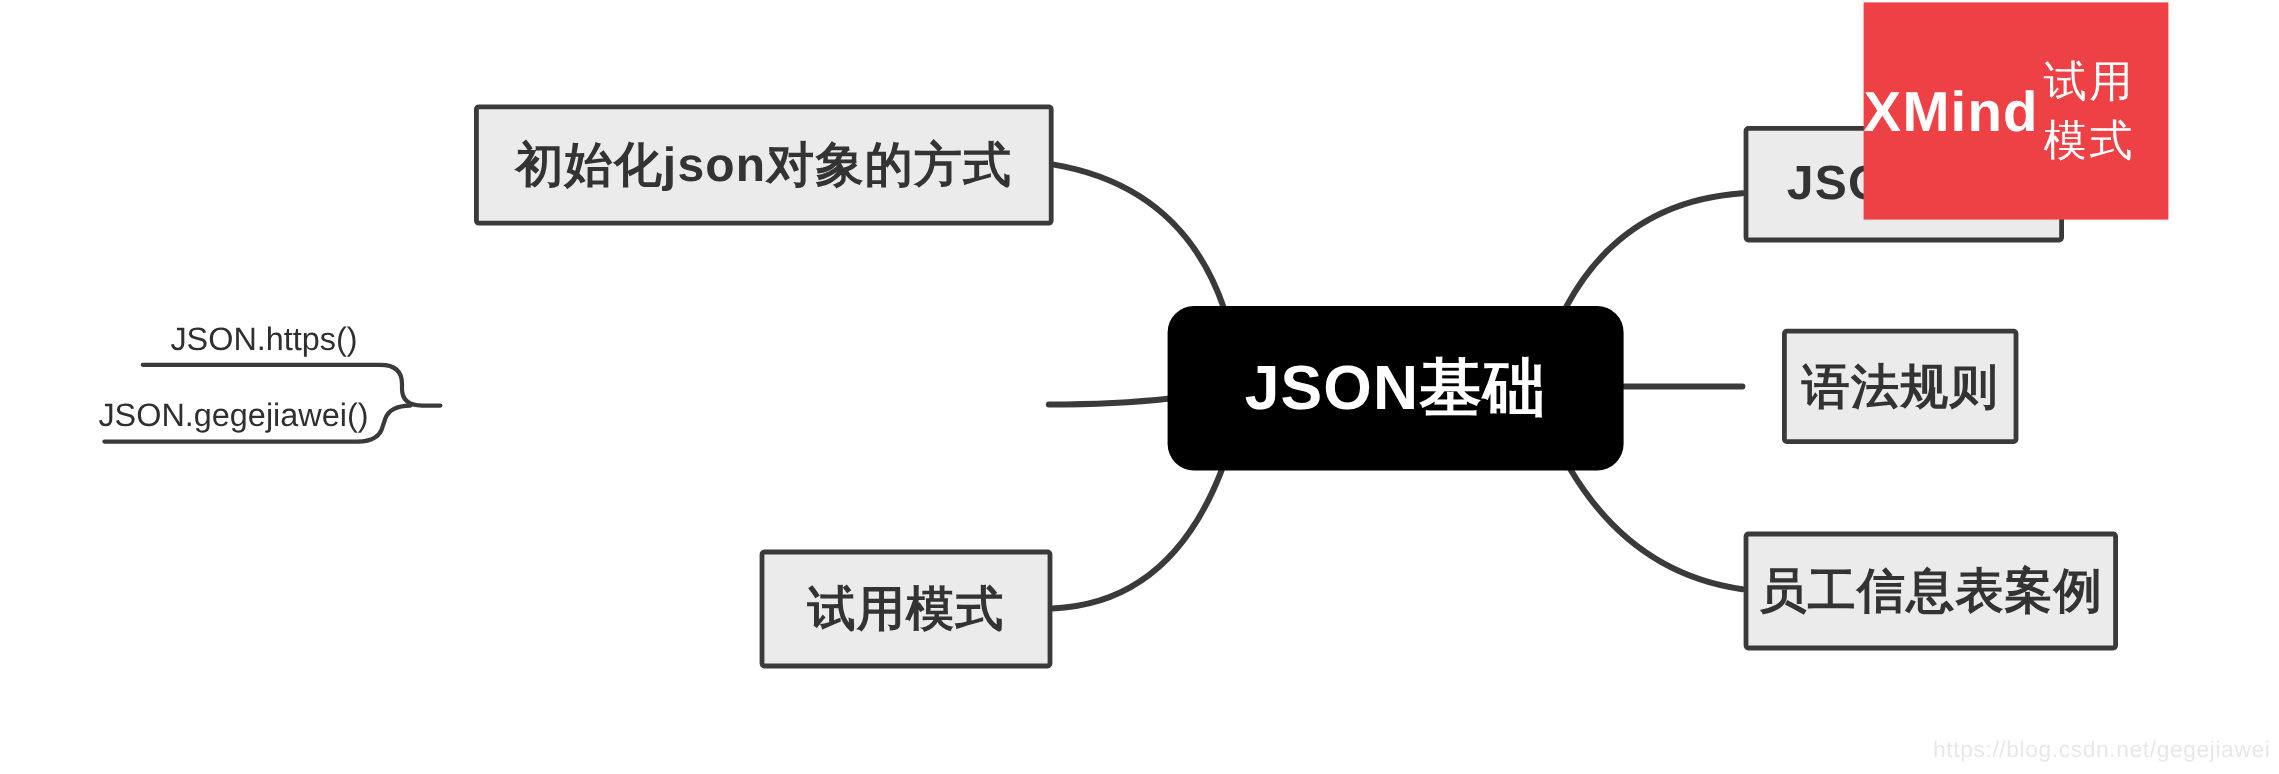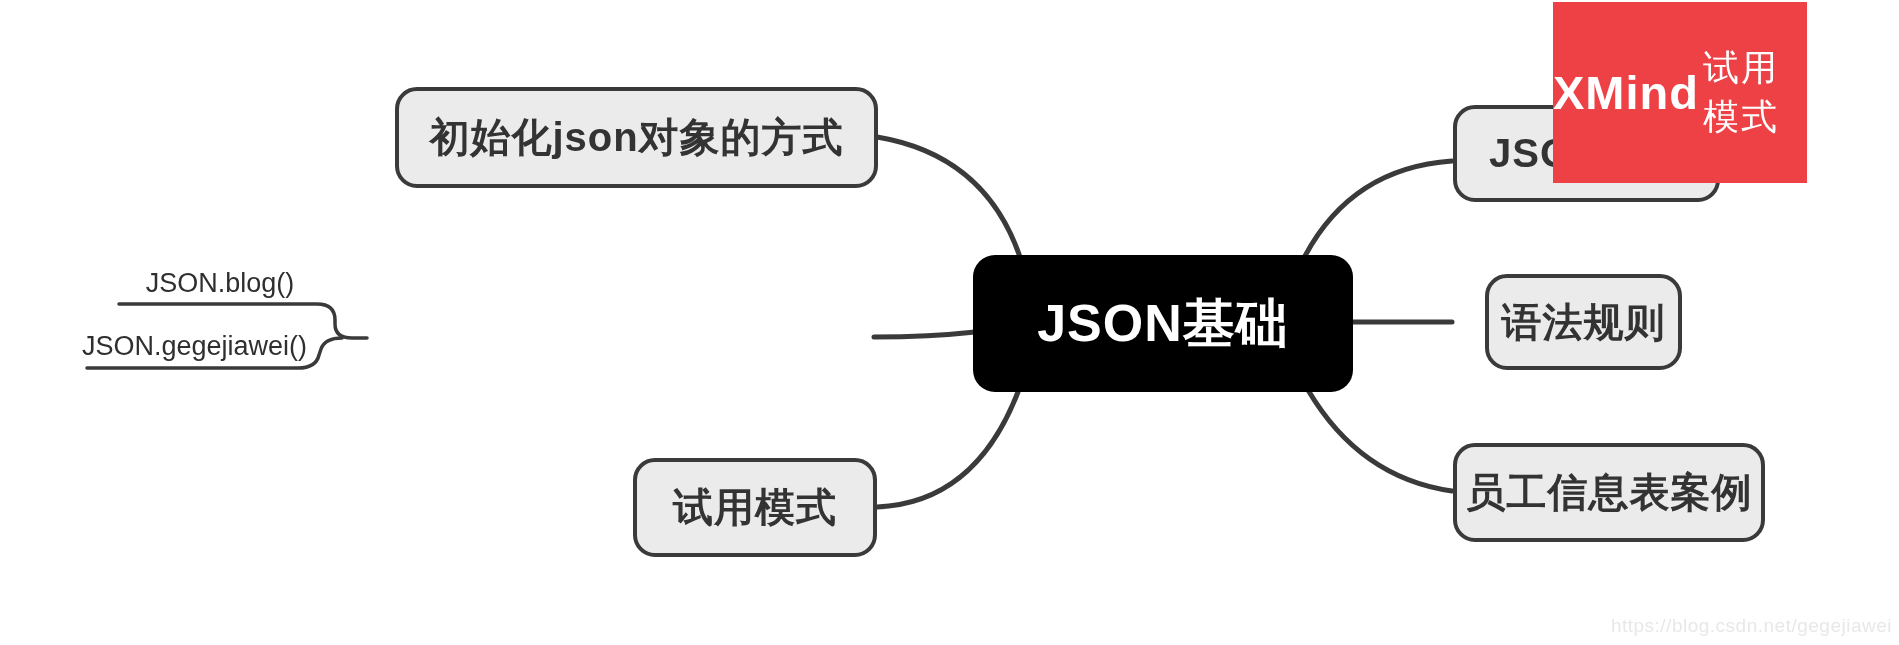--- a/index.html
+++ b/index.html
@@ -29,21 +29,21 @@
 
   .topic {
     position: absolute;
     z-index: 2;
     box-sizing: border-box;
     display: flex;
     align-items: center;
     justify-content: center;
     background: #ebebeb;
     border: 4px solid #3a3a3a;
-    border-radius: 22px;
+    border-radius: 4px;
     color: #333333;
     font-weight: bold;
     font-size: 40px;
     letter-spacing: 1px;
     white-space: nowrap;
   }
 
   .topic.root {
     background: #000000;
     border: none;
@@ -137,21 +137,21 @@
 
   <div class="topic" style="left:1452px; top:274px; width:197px; height:96px;margin-left:33px;">
     <span>语法规则</span>
   </div>
 
   <div class="topic" style="left:1453px; top:443px; width:312px; height:99px;">
     <span>员工信息表案例</span>
   </div>
 
   <div class="subtopic-label" style="left:115px; top:268px; width:210px;">
-    <span>JSON.blog()</span>
+    <span>JSON.https()</span>
   </div>
 
   <div class="subtopic-label" style="left:82px; top:331px; width:225px;">
     <span>JSON.gegejiawei()</span>
   </div>
 
   <div class="trial-badge">
     <span class="brand">XMind</span>
     <span class="mode">试用模式</span>
   </div>

